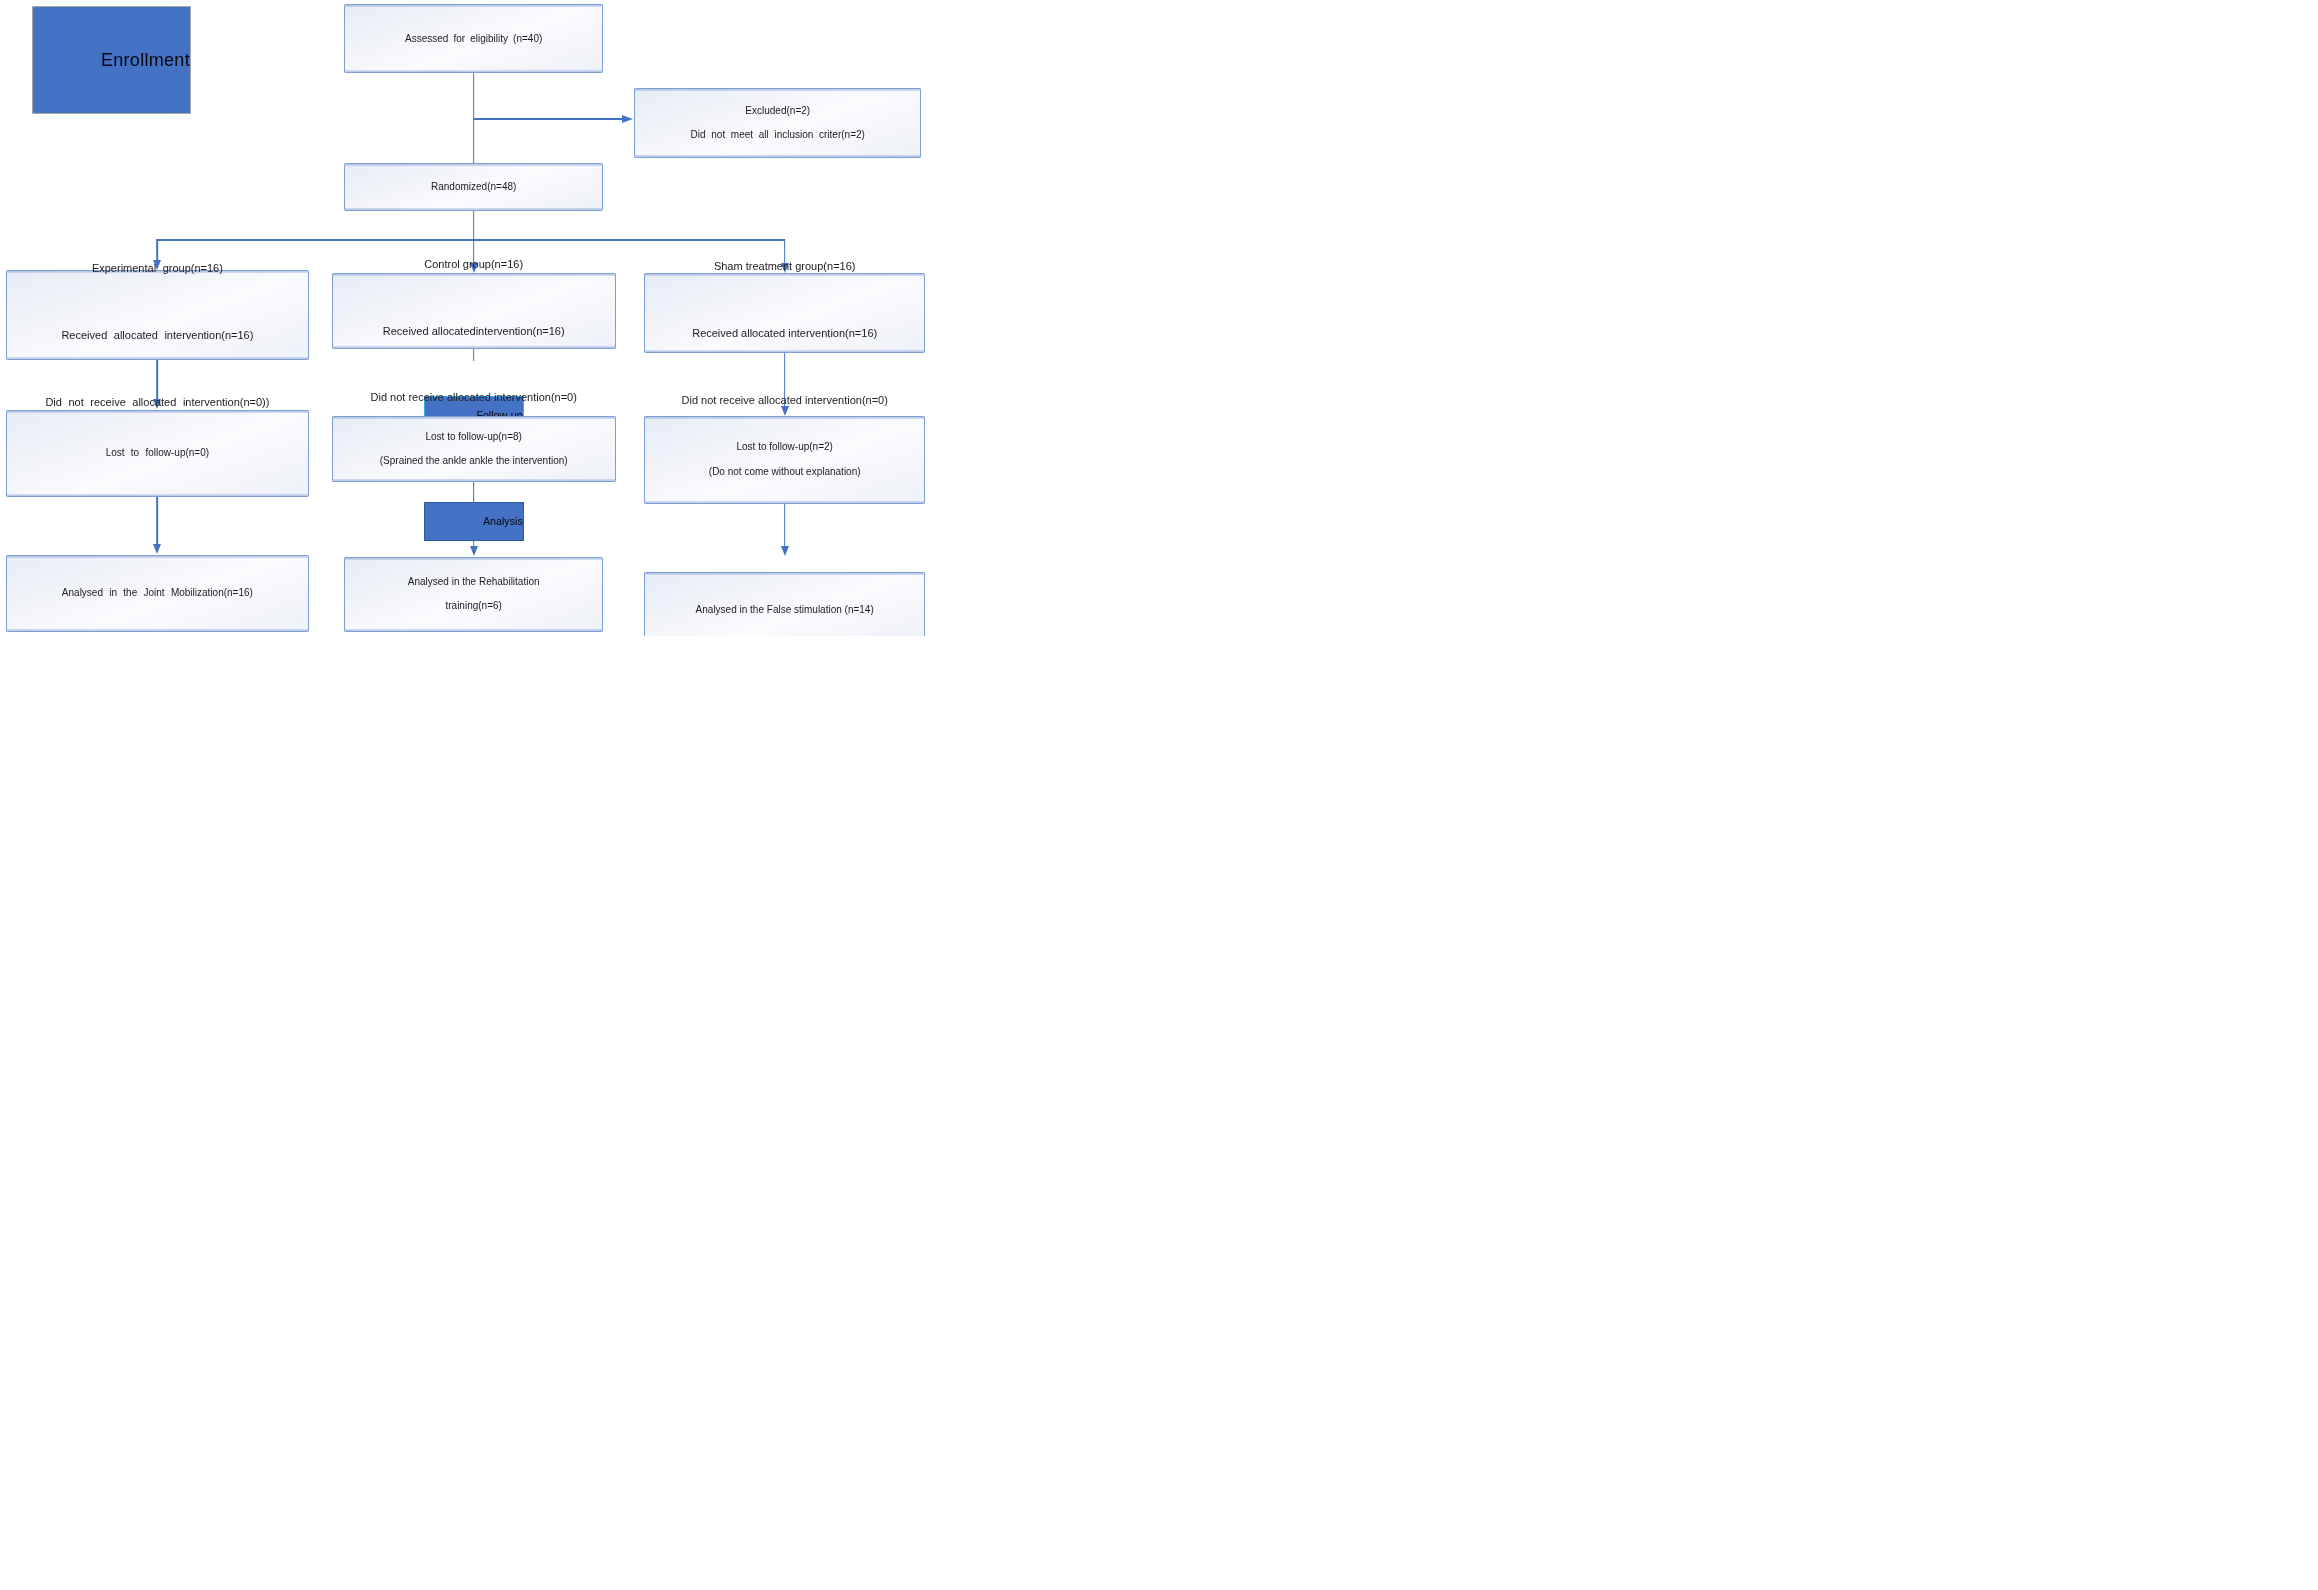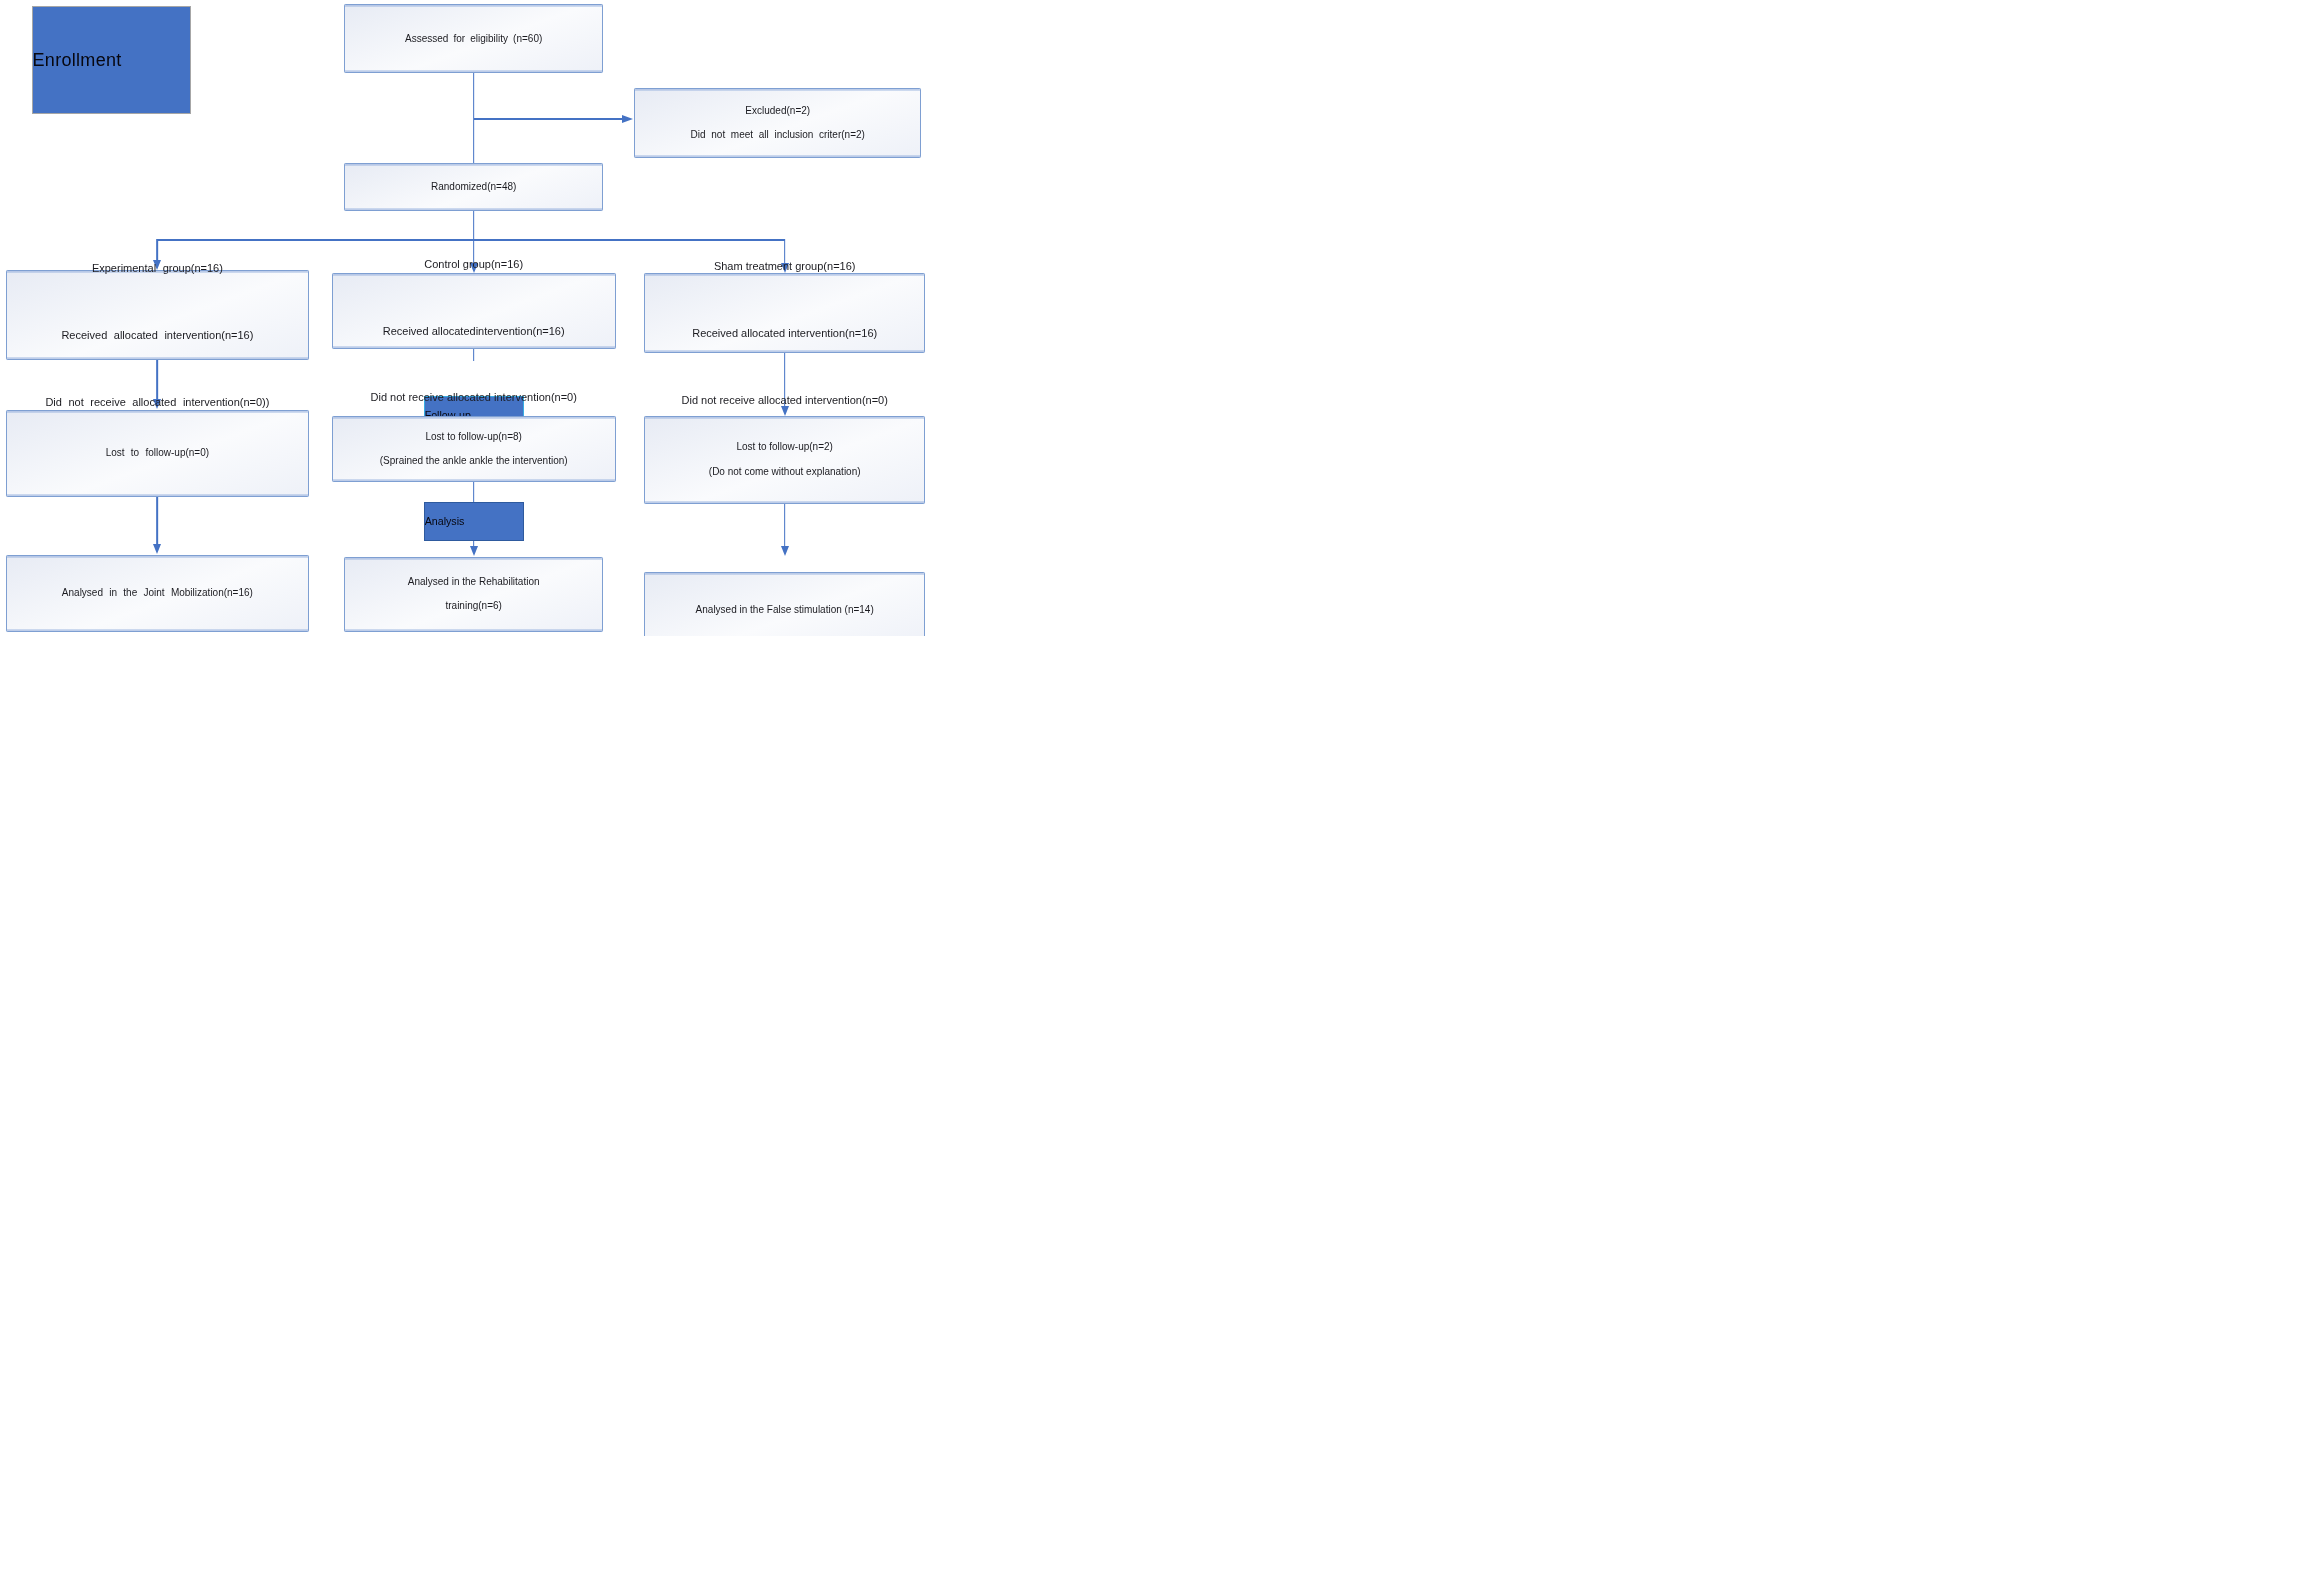--- a/index.html
+++ b/index.html
@@ -23,21 +23,21 @@
     box-sizing:border-box;
   }
   .wbox .ln{line-height:2.45;white-space:nowrap;}
   .fs17 .ln{font-size:10px;}
   .fs16 .ln{font-size:11px;margin-top:40px;}
   .wide .ln{word-spacing:3.5px;}
   .ws4 .ln{word-spacing:2.3px;}
   .bluebox{
     position:absolute;
     background:#4472c4;
-    display:flex;align-items:center;justify-content:flex-start;
+    display:flex;align-items:center;justify-content:flex-end;
     text-align:center;color:#07070f;
     box-sizing:border-box;
   }
   .enrollment{border:1.2px solid #a6a6a6;font-size:18px;letter-spacing:0.3px;}
   .followup{border:1.7px solid #38ade3;font-size:10.7px;margin-top:36px;}
   .analysis{border:1.2px solid #2e5a9e;font-size:10.7px;}
   
   .line{position:absolute;background:#4472c4;}
   .vline{width:1.7px;transform:translateX(-50%);}
   .hline{height:1.7px;}
@@ -101,21 +101,21 @@
 
   <div class="bluebox followup" style="left:45.7%;top:56.6%;width:10.8%;height:6.0%;">
     <span>Follow-up</span>
   </div>
 
   <div class="bluebox analysis" style="left:45.7%;top:78.9%;width:10.8%;height:6.1%;">
     <span>Analysis</span>
   </div>
 
   <div class="wbox fs17 ws4" style="left:37.1%;top:0.7%;width:28.0%;height:10.8%;">
-    <div class="ln">Assessed for eligibility (n=60)</div>
+    <div class="ln">Assessed for eligibility (n=40)</div>
   </div>
 
   <div class="wbox fs17" style="left:68.4%;top:13.9%;width:31.0%;height:11.0%;">
     <div class="ln">Excluded(n=2)</div>
     <div class="ln ws4" style="word-spacing:2.9px;">Did not meet all inclusion criter(n=2)</div>
   </div>
 
   <div class="wbox fs17" style="left:37.1%;top:25.7%;width:28.0%;height:7.4%;">
     <div class="ln">Randomized(n=48)</div>
   </div>

